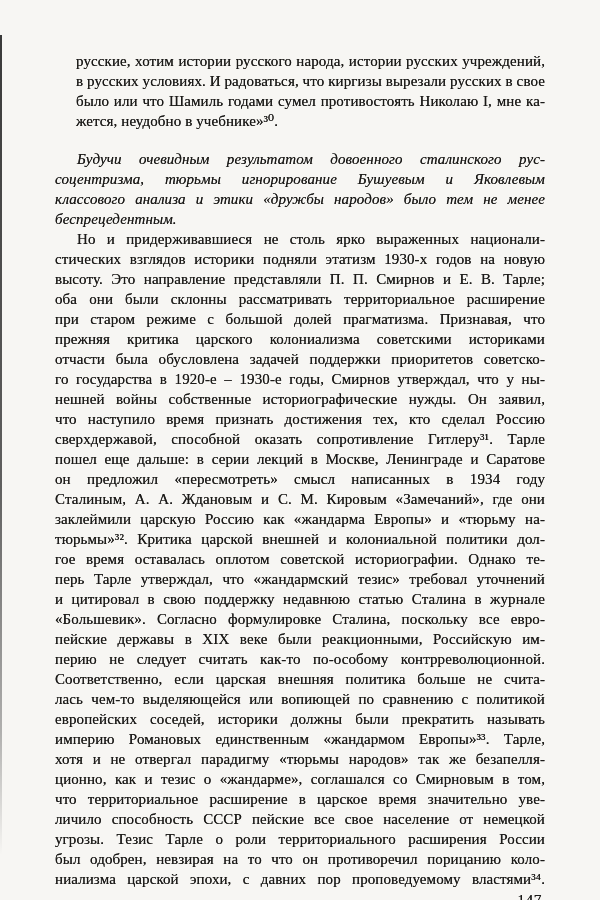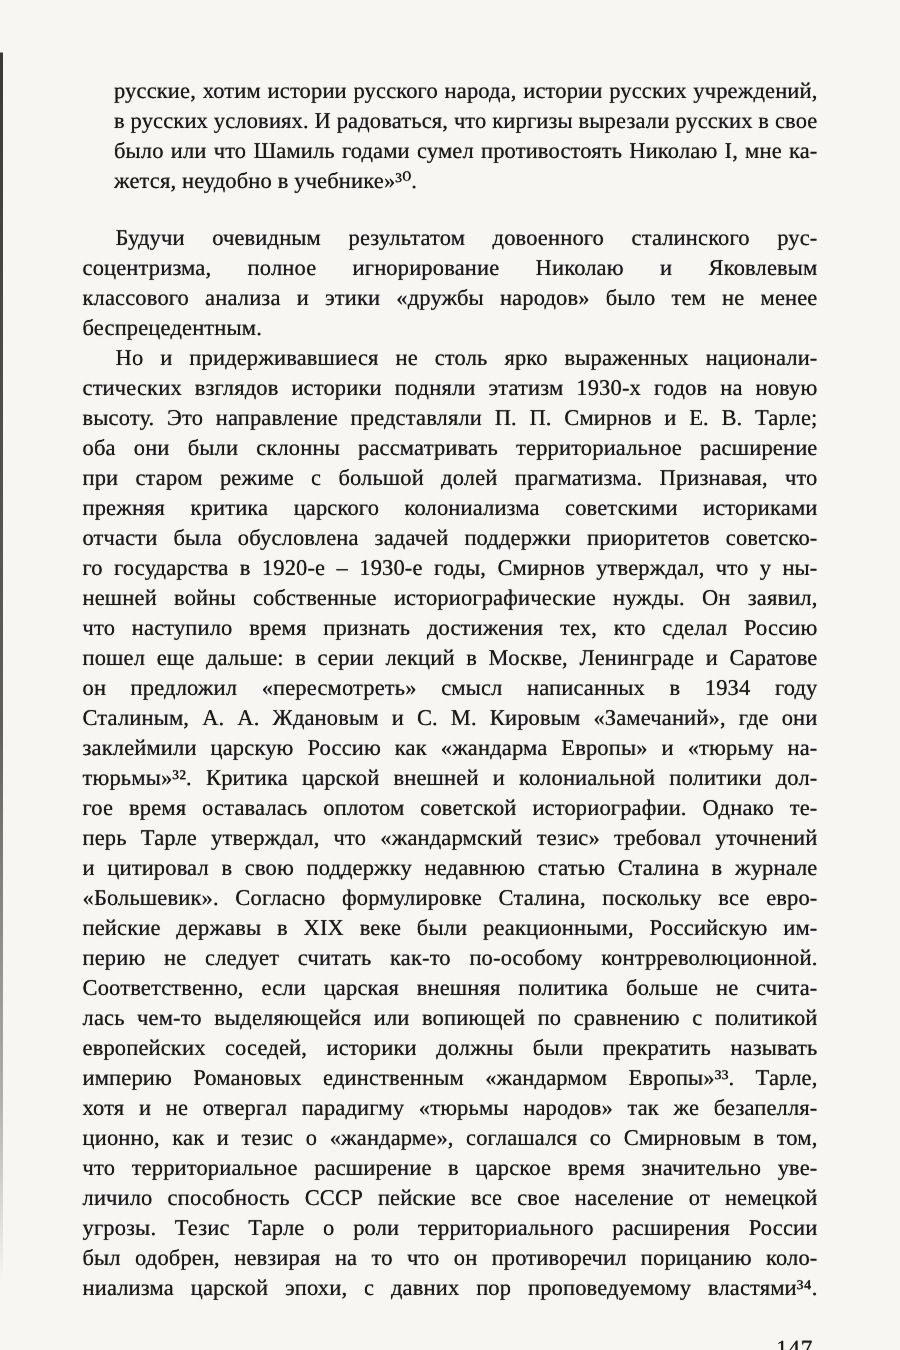--- a/index.html
+++ b/index.html
@@ -54,20 +54,21 @@
     text-align-last: left;
   }
   .line.indent {
     text-indent: 22px;
   }
   .block-quote {
     margin-left: 21px;
   }
   .para-first {
     margin-top: 18px;
+    font-style: italic;
   }
   .pageno {
     position: absolute;
     right: 58px;
     top: 856px;
     font-size: 15.5px;
     letter-spacing: 0.5px;
     text-shadow: 0 0 0.5px rgba(25,24,22,0.85);
   }
 </style>
@@ -81,36 +82,37 @@
 
     <div class="block-quote">
       <div class="line">русские, хотим истории русского народа, истории русских учреждений,</div>
       <div class="line">в русских условиях. И радоваться, что киргизы вырезали русских в свое</div>
       <div class="line">было или что Шамиль годами сумел противостоять Николаю I, мне ка-</div>
       <div class="line last">жется, неудобно в учебнике»³⁰.</div>
     </div>
 
     <div class="para para-first">
       <div class="line indent">Будучи очевидным результатом довоенного сталинского рус-</div>
-      <div class="line">соцентризма, полное игнорирование Николаю и Яковлевым</div>
+      <div class="line">соцентризма, тюрьмы игнорирование Бушуевым и Яковлевым</div>
       <div class="line">классового анализа и этики «дружбы народов» было тем не менее</div>
       <div class="line last">беспрецедентным.</div>
     </div>
 
     <div class="para">
       <div class="line indent">Но и придерживавшиеся не столь ярко выраженных национали-</div>
       <div class="line">стических взглядов историки подняли этатизм 1930-х годов на новую</div>
       <div class="line">высоту. Это направление представляли П. П. Смирнов и Е. В. Тарле;</div>
       <div class="line">оба они были склонны рассматривать территориальное расширение</div>
       <div class="line">при старом режиме с большой долей прагматизма. Признавая, что</div>
       <div class="line">прежняя критика царского колониализма советскими историками</div>
       <div class="line">отчасти была обусловлена задачей поддержки приоритетов советско-</div>
       <div class="line">го государства в 1920-е – 1930-е годы, Смирнов утверждал, что у ны-</div>
       <div class="line">нешней войны собственные историографические нужды. Он заявил,</div>
       <div class="line">что наступило время признать достижения тех, кто сделал Россию</div>
+      <div class="line">сверхдержавой, способной оказать сопротивление Гитлеру³¹. Тарле</div>
       <div class="line">пошел еще дальше: в серии лекций в Москве, Ленинграде и Саратове</div>
       <div class="line">он предложил «пересмотреть» смысл написанных в 1934 году</div>
       <div class="line">Сталиным, А. А. Ждановым и С. М. Кировым «Замечаний», где они</div>
       <div class="line">заклеймили царскую Россию как «жандарма Европы» и «тюрьму на-</div>
       <div class="line">тюрьмы»³². Критика царской внешней и колониальной политики дол-</div>
       <div class="line">гое время оставалась оплотом советской историографии. Однако те-</div>
       <div class="line">перь Тарле утверждал, что «жандармский тезис» требовал уточнений</div>
       <div class="line">и цитировал в свою поддержку недавнюю статью Сталина в журнале</div>
       <div class="line">«Большевик». Согласно формулировке Сталина, поскольку все евро-</div>
       <div class="line">пейские державы в XIX веке были реакционными, Российскую им-</div>

